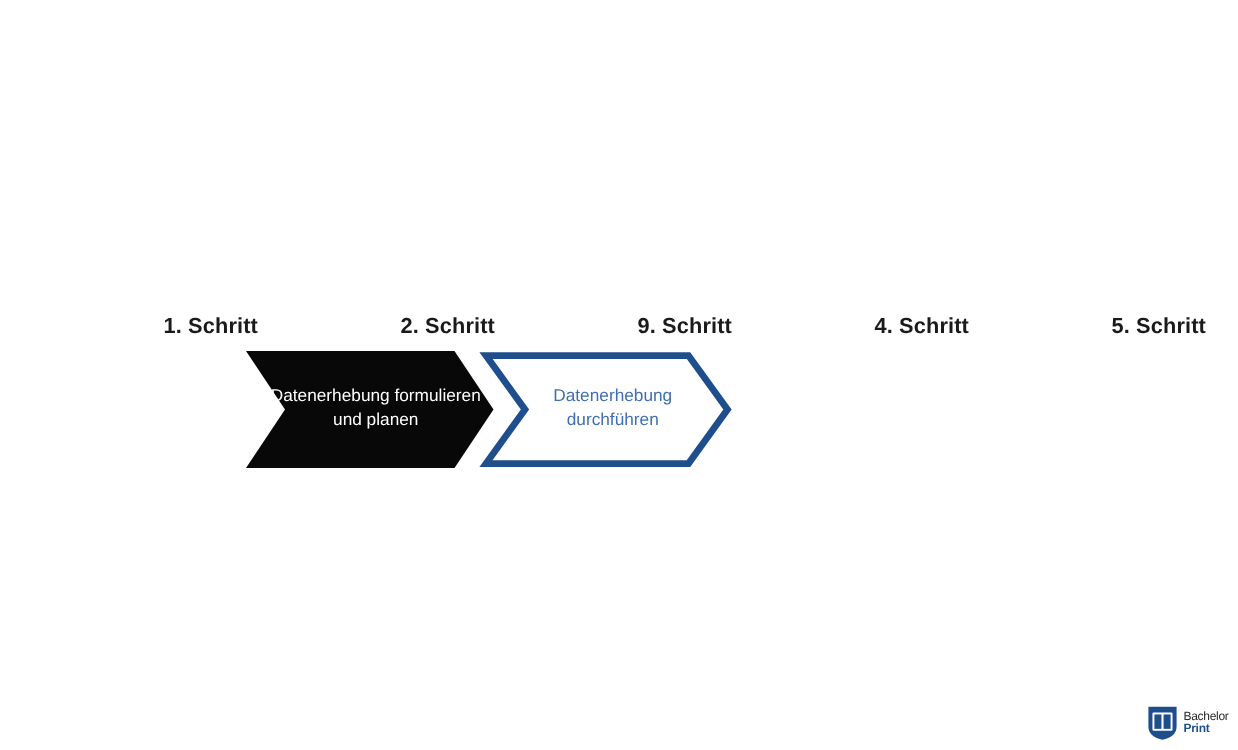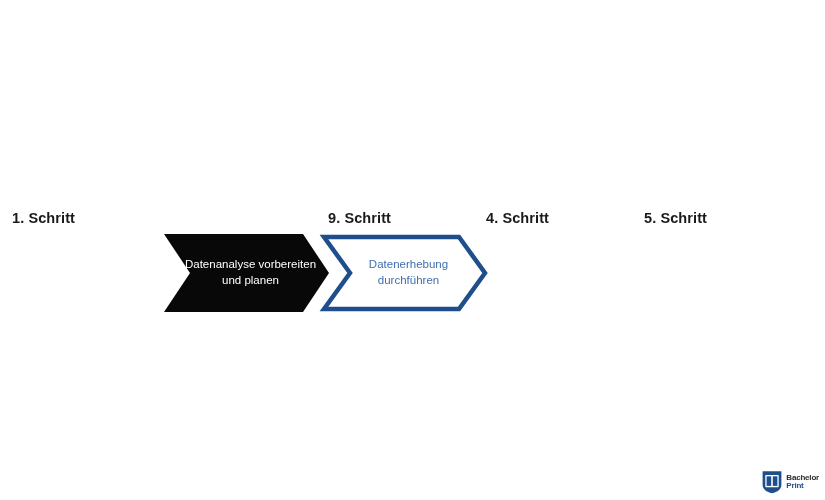--- a/index.html
+++ b/index.html
@@ -21,21 +21,21 @@
     top: 0;
     width: 825px;
     height: 500px;
   }
 
   .step-label {
     position: absolute;
     font-size: 14.5px;
     font-weight: bold;
     color: #1a1a1a;
-    text-align: left;
+    text-align: right;
     white-space: nowrap;
     letter-spacing: 0.1px;
   }
 
   .chevron {
     position: absolute;
     top: 234px;
     width: 165px;
     height: 78px;
   }
@@ -92,48 +92,49 @@
     height: 24px;
     flex: 0 0 auto;
   }
   #brand-logo .wordmark {
     display: flex;
     flex-direction: column;
     line-height: 1.0;
   }
   #brand-logo .wordmark .w1 {
     font-size: 8px;
-    font-weight: bold;
+    font-weight: normal;
     color: #2b2b2b;
     letter-spacing: -0.2px;
   }
   #brand-logo .wordmark .w2 {
     font-size: 8px;
     font-weight: bold;
     color: #1f4e8c;
     letter-spacing: -0.2px;
   }
 </style>
 </head>
 <body>
 
 <div id="process-diagram">
 
   <div class="step-label" style="left:12px; top:210px; width:160px;">1. Schritt</div>
+  <div class="step-label" style="left:170px; top:210px; width:160px;">2. Schritt</div>
   <div class="step-label" style="left:328px; top:210px; width:160px;">9. Schritt</div>
   <div class="step-label" style="left:486px; top:210px; width:160px;">4. Schritt</div>
   <div class="step-label" style="left:644px; top:210px; width:160px;">5. Schritt</div>
 
 
   <div class="chevron dark" style="left:164px; z-index:4;">
     <svg viewBox="0 0 165 78" preserveAspectRatio="none">
       <polygon points="0,0 139,0 165,39 139,78 0,78 26,39" fill="#080808" stroke="none"></polygon>
     </svg>
     <div class="chevron-text">
-      <span>Datenanalyse vorbereiten und planen</span>
+      <span>Datenerhebung formulieren und planen</span>
     </div>
   </div>
 
   <div class="chevron light" style="left:322px; z-index:3;">
     <svg viewBox="0 0 165 78" preserveAspectRatio="none">
       <polygon points="2,3 137,3 163,39 137,75 2,75 28,39" fill="#ffffff" stroke="#1f4e8c" stroke-width="4.5" stroke-linejoin="miter"></polygon>
     </svg>
     <div class="chevron-text">
       <span>Datenerhebung durchführen</span>
     </div>

